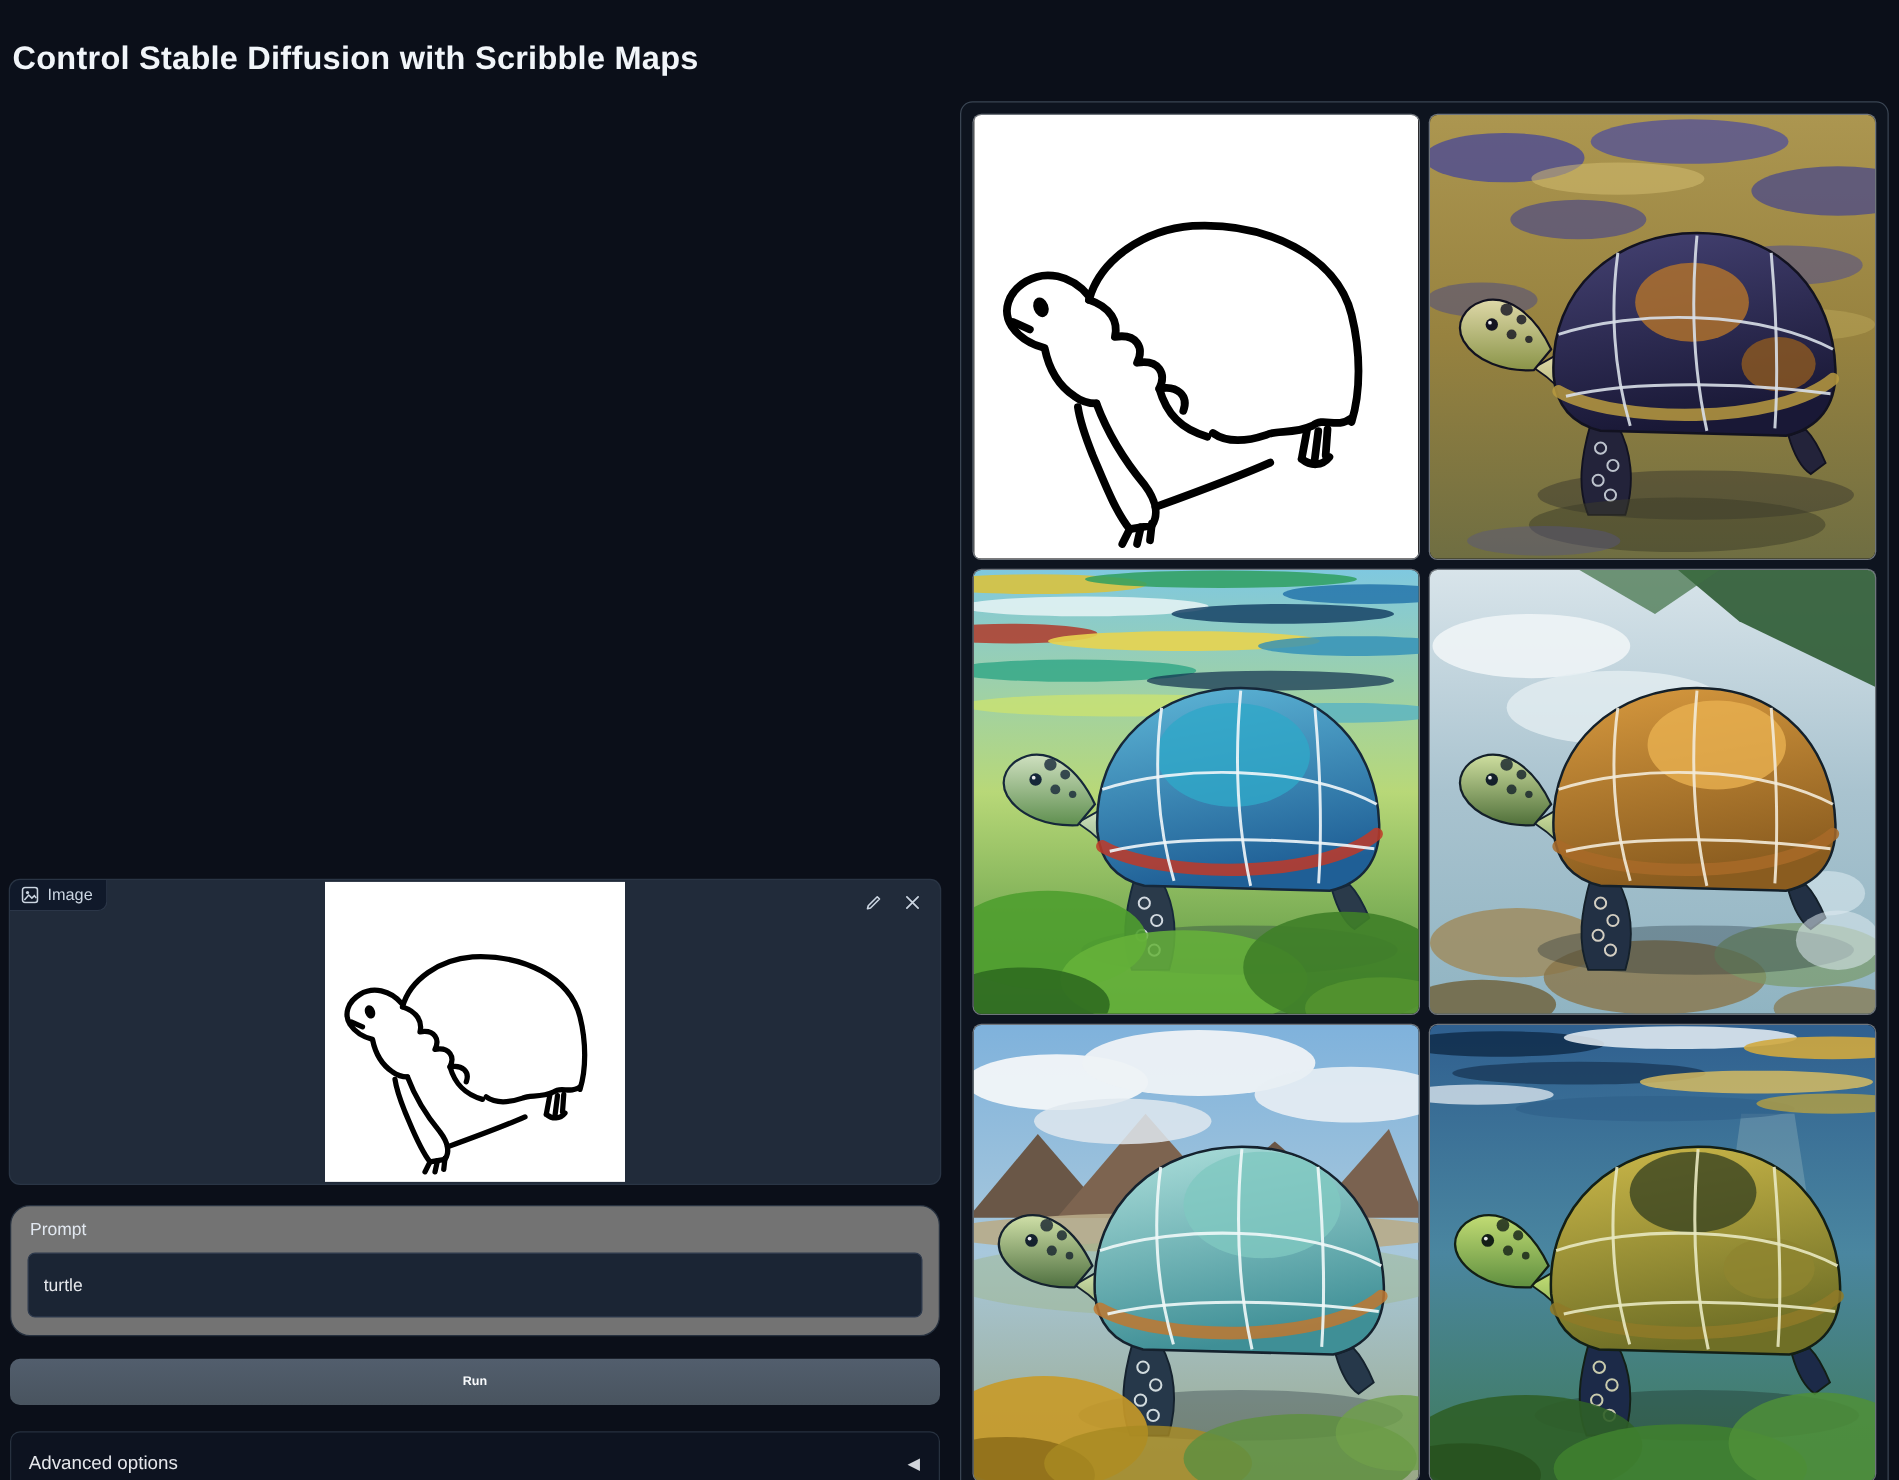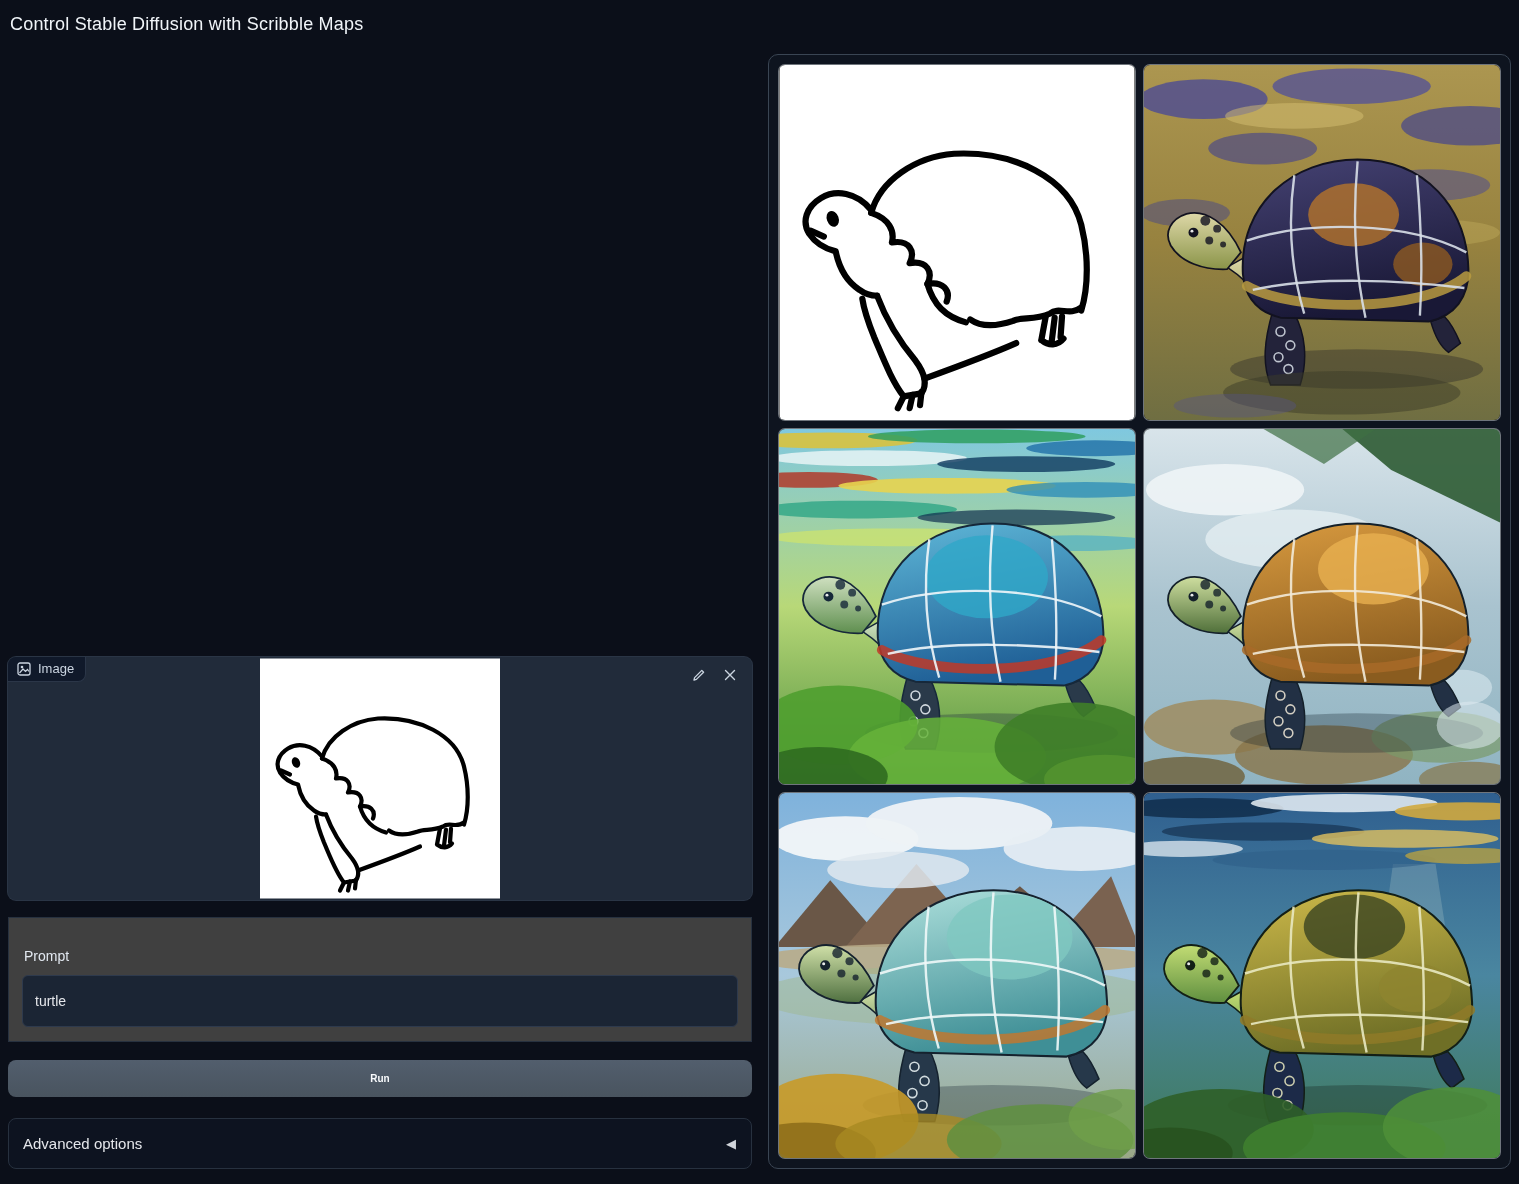--- a/index.html
+++ b/index.html
@@ -4,22 +4,22 @@
 <style>
   html,body{margin:0;padding:0;}
   body{
     width:1519px;height:1184px;
     background:#0b0f19;
     font-family:"Liberation Sans",sans-serif;
     overflow:hidden;
   }
   .wrap{padding:8px;}
   .page-title{
-    font-size:18px;font-weight:400;color:#f1f5f9;
-    margin:6px 0 19px 2px;letter-spacing:.2px;
+    font-size:26px;font-weight:700;color:#f1f5f9;
+    margin:23px 0 19px 2px;letter-spacing:.2px;
   }
   .cols{display:flex;gap:16px;align-items:flex-end;}
   .left-col{width:744px;flex:0 0 744px;}
   .right-col{width:743px;flex:0 0 743px;}
 
   
   .image-panel{
     position:relative;height:243px;
     background:#212b3a;border-radius:8px;
     box-shadow:0 0 0 1px #2a3545;
@@ -43,22 +43,22 @@
   }
   .icon-btn{
     width:18px;height:18px;display:flex;align-items:center;justify-content:center;
     cursor:pointer;background:none;border:none;padding:0;
   }
   .icon-btn svg{display:block;}
 
   
   .prompt-panel{
     margin-top:17px;
-    background:#404040;border:1px solid #27313f;border-radius:0;
-    padding:28px 13px 14px 13px;box-sizing:border-box;
+    background:#737373;border:1px solid #27313f;border-radius:16px;
+    padding:8px 13px 14px 13px;box-sizing:border-box;
   }
   .prompt-label{color:#e2e8f0;font-size:14px;margin:2px 0 11px 2px;}
   .prompt-input{
     display:block;width:100%;box-sizing:border-box;height:52px;
     background:#1b2534;border:1px solid #2e3a4d;border-radius:6px;
     color:#e5e7eb;font-size:14px;padding:0 12px;outline:none;
     font-family:"Liberation Sans",sans-serif;
   }
 
   

